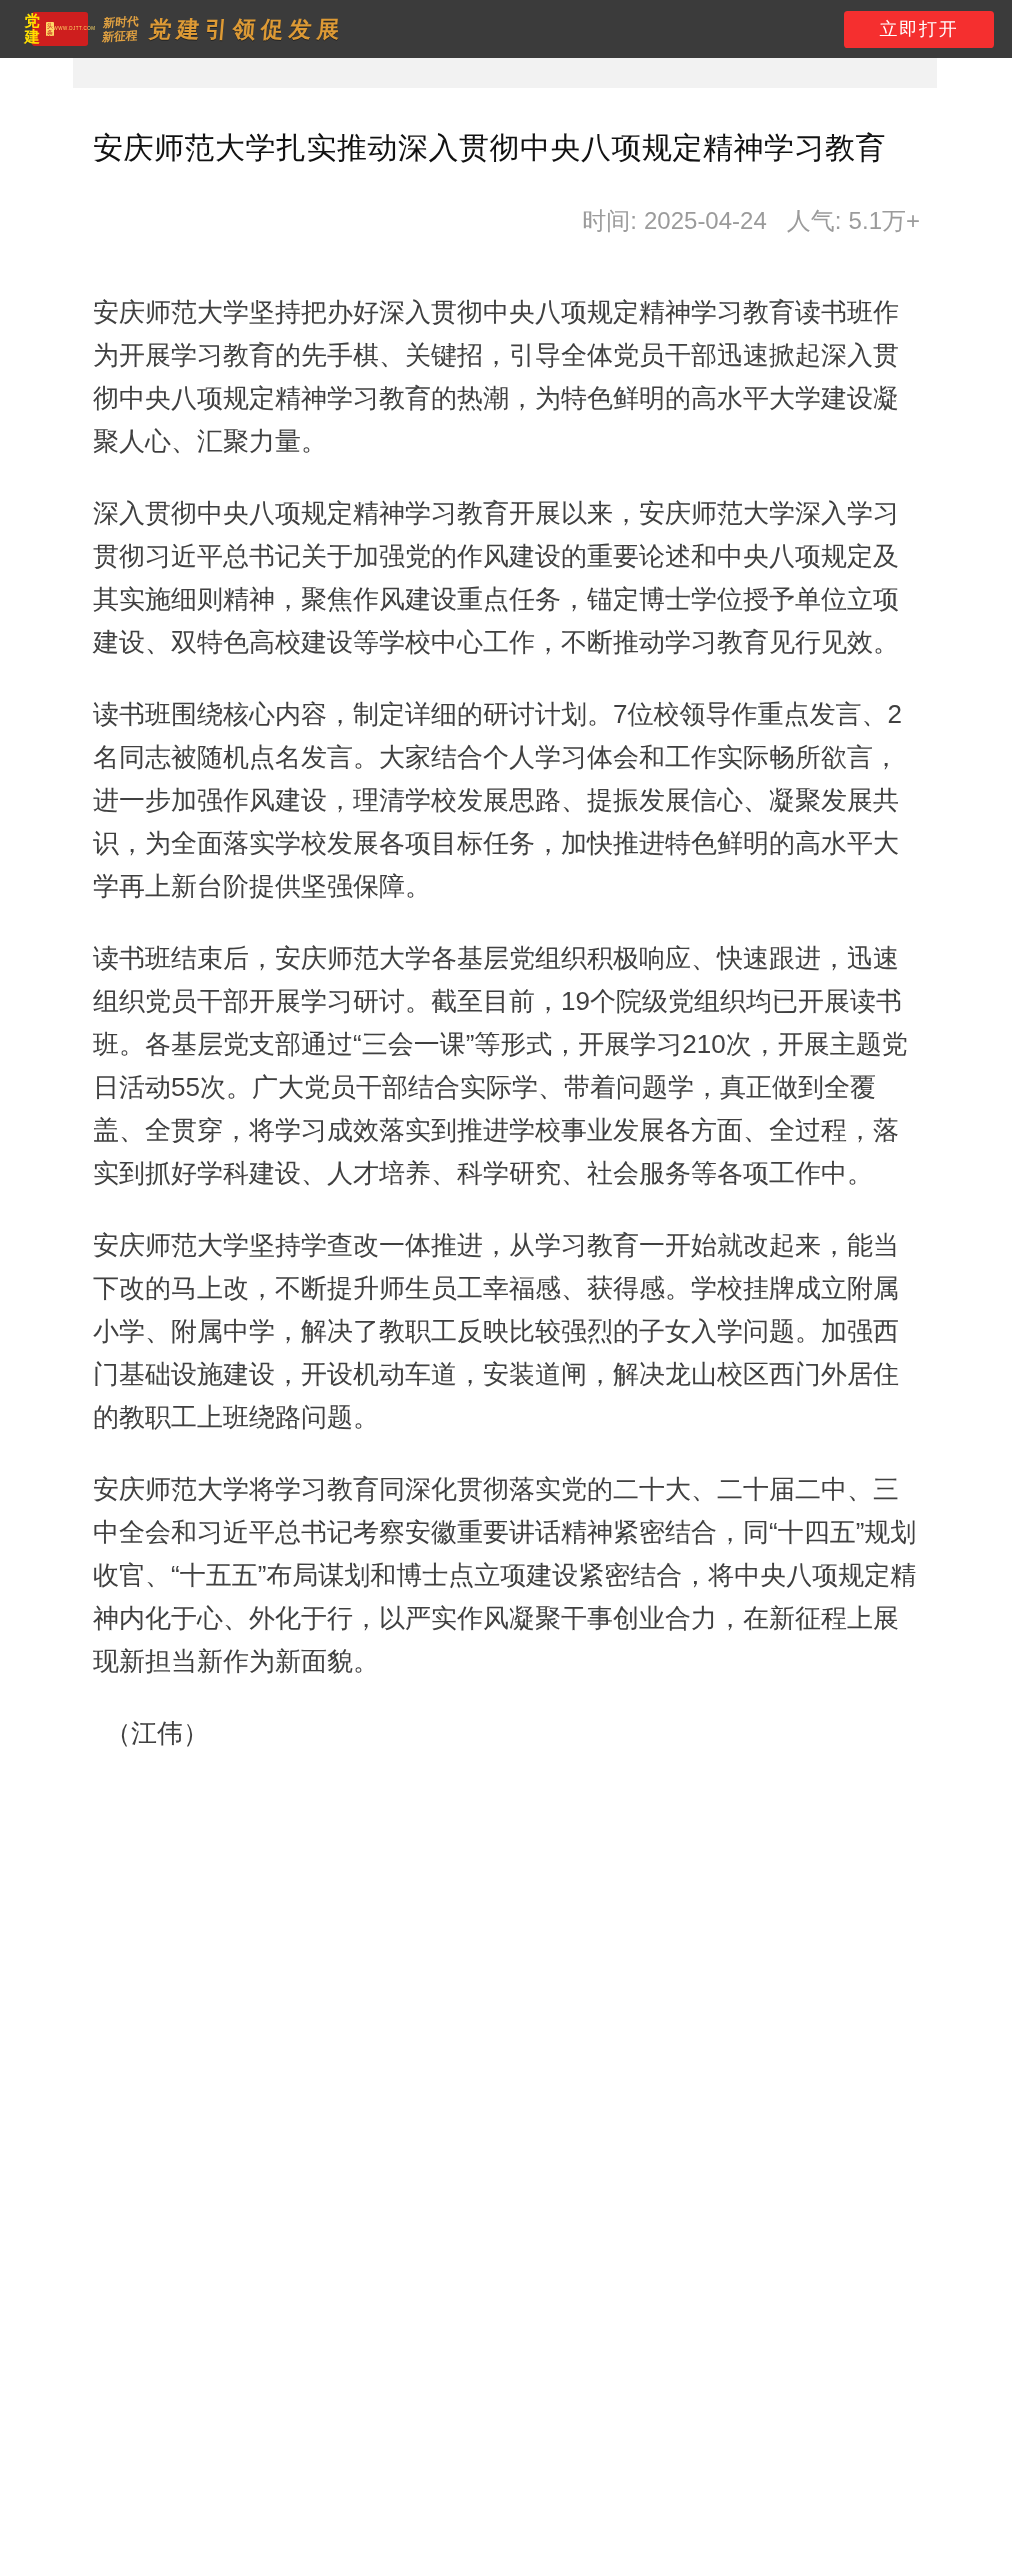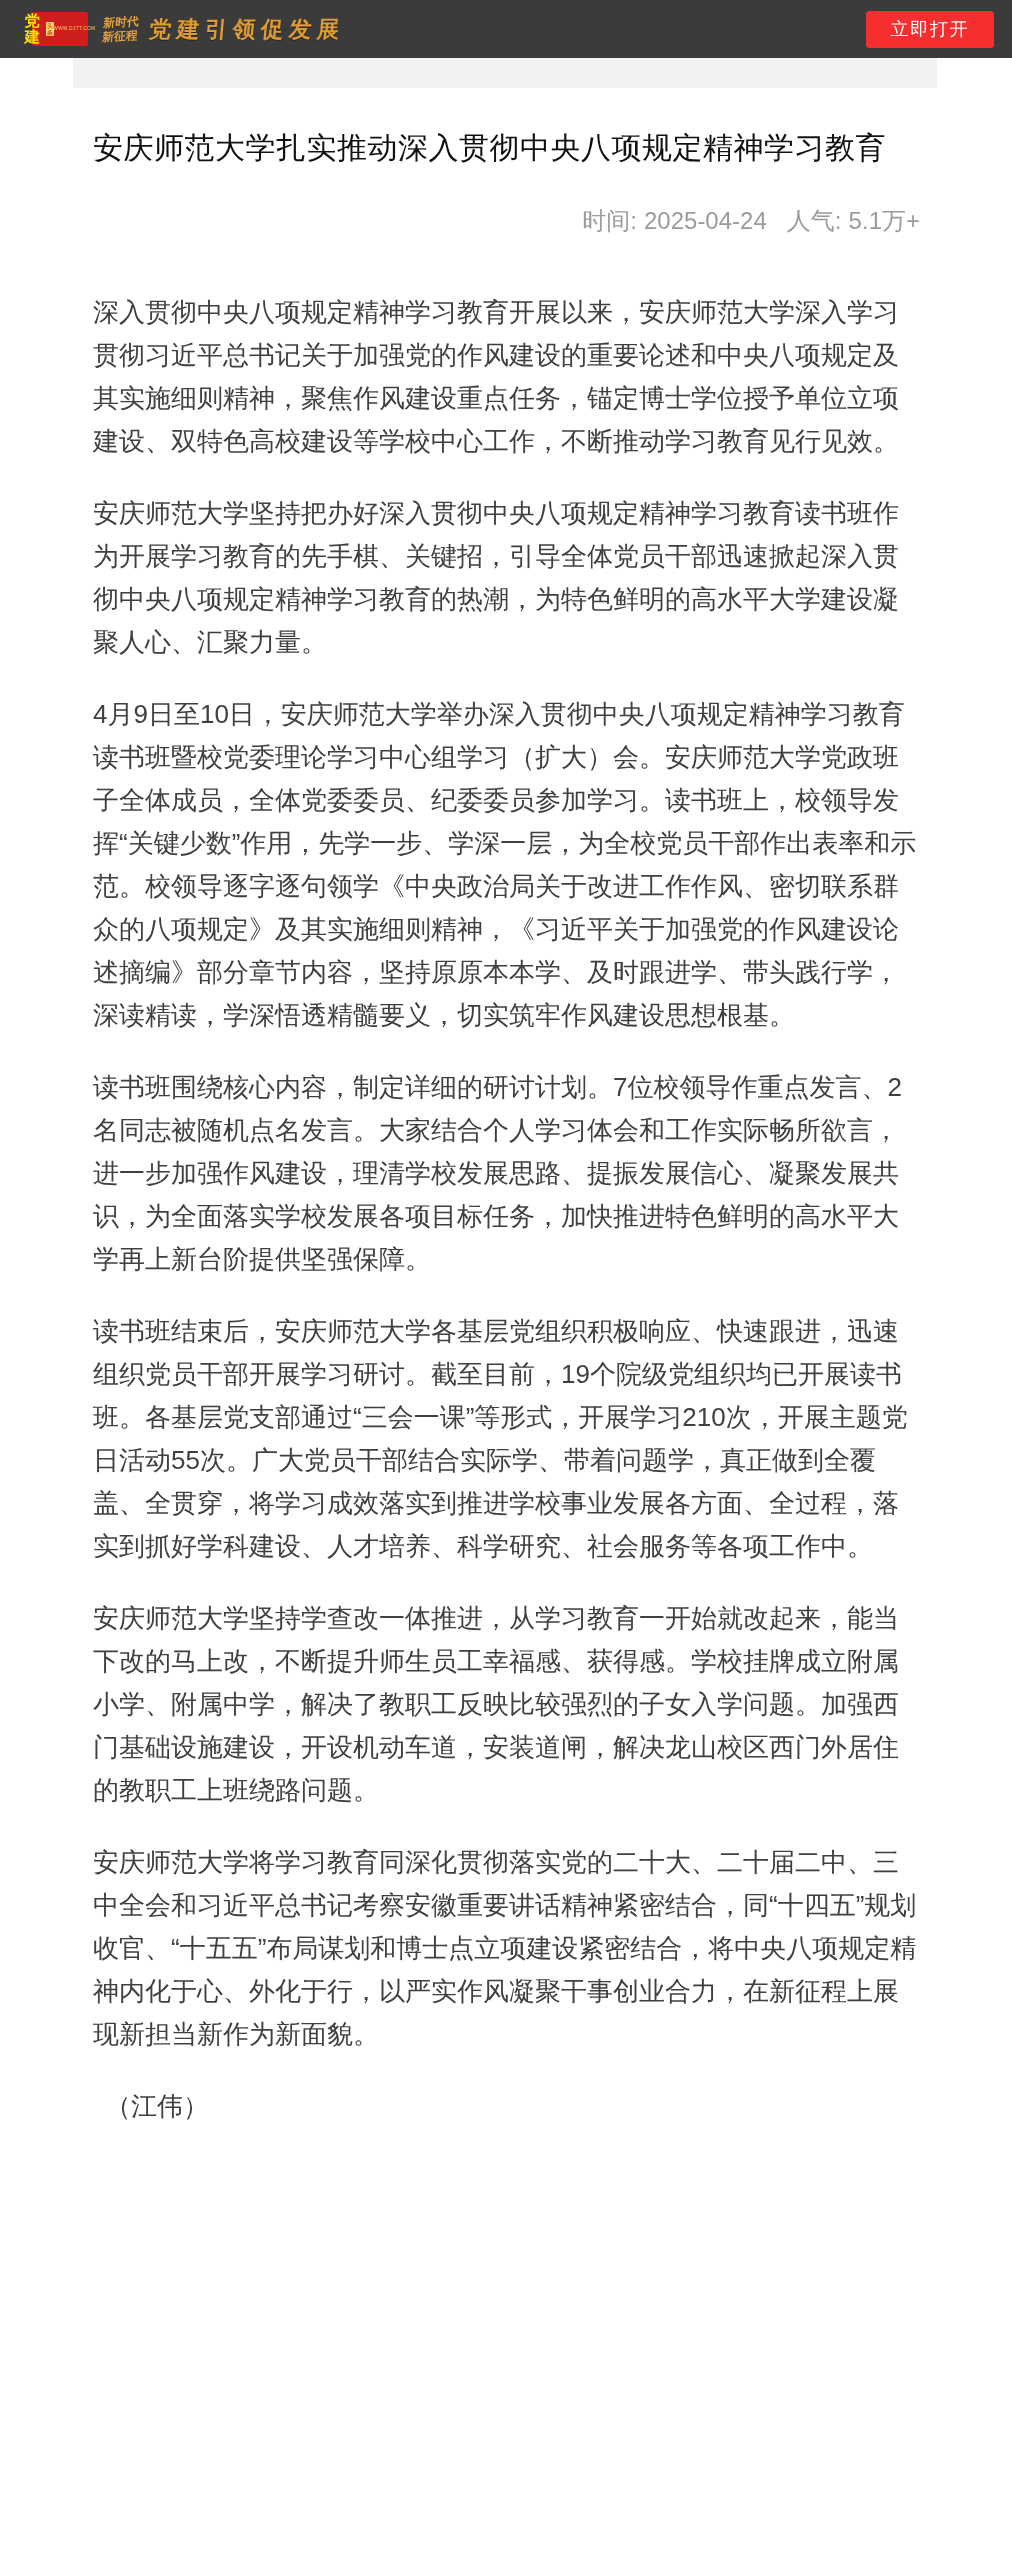--- a/index.html
+++ b/index.html
@@ -10,21 +10,21 @@
   .topbar{height:58px;background:#3b3b3b;display:flex;align-items:center;padding:0 19px 0 32px;box-sizing:border-box;}
   .logo{width:56px;height:34px;background:#ce1e1e;border-radius:2.7px;display:flex;flex-direction:row;align-items:center;justify-content:center;cursor:pointer;flex:0 0 auto;}
   .logo-row{display:flex;align-items:center;}
   .logo-main{color:#ffdf00;font-weight:bold;font-size:15.4px;letter-spacing:0.9px;line-height:16.3px;}
   .logo-badge{width:11px;height:14.5px;margin-left:1.8px;background:#ffd966;color:#c41414;font-size:6.3px;line-height:7.2px;display:flex;align-items:center;justify-content:center;border-radius:0.9px;}
   .logo-badge span{display:block;width:7.2px;text-align:center;}
   .logo-url{color:#ffd966;font-size:4.5px;letter-spacing:0.5px;line-height:6.3px;white-space:nowrap;}
   .slogan{display:flex;align-items:center;margin-left:14.5px;color:#d9963a;}
   .slogan-small{font-size:11.7px;font-weight:bold;line-height:13.6px;margin-right:11px;transform:skewX(-8deg) rotate(-3deg);color:#dfa041;}
   .slogan-large{font-size:22.6px;font-weight:bold;letter-spacing:5.4px;transform:skewX(-5deg);color:#dd9a35;text-shadow:0 0.9px 0 rgba(0,0,0,.4);}
-  .open-btn{margin-left:auto;width:128px;height:37px;background:#f52f2f;color:#ffffff;font-size:18px;letter-spacing:1.8px;border:none;border-radius:3.6px;cursor:pointer;font-family:inherit;}
+  .open-btn{margin-left:auto;width:150px;height:37px;background:#f52f2f;color:#ffffff;font-size:18px;letter-spacing:1.8px;border:none;border-radius:3.6px;cursor:pointer;font-family:inherit;}
 
   .gray-strip{width:864px;height:30px;background:#f2f2f2;margin-left:73px;}
 
   
   .article{padding:0 93px 0 93px;box-sizing:border-box;}
   .title{font-size:30px;line-height:40px;color:#111111;font-weight:400;letter-spacing:0.5px;margin:40px 0 0 0;}
   .meta{text-align:right;color:#9b9b9b;font-size:24px;line-height:25px;margin-top:40px;}
   .meta .meta-val{margin:0 20px 0 7.2px;}
   .meta .meta-val:last-child{margin-right:0;}
   .body{margin-top:58px;}
@@ -62,23 +62,22 @@
   <div class="gray-strip"></div>
 
   <main class="article">
     <h1 class="title">安庆师范大学扎实推动深入贯彻中央八项规定精神学习教育</h1>
 
     <div class="meta">
       <span class="meta-lbl">时间:</span><span class="meta-val">2025-04-24</span><span class="meta-lbl">人气:</span><span class="meta-val">5.1万+</span>
     </div>
 
     <div class="body" id="paragraphs">
+        <p class="para">安庆师范大学坚持把办好深入贯彻中央八项规定精神学习教育读书班作为开展学习教育的先手棋、关键招，引导全体党员干部迅速掀起深入贯彻中央八项规定精神学习教育的热潮，为特色鲜明的高水平大学建设凝聚人心、汇聚力量。</p>
         <p class="para">深入贯彻中央八项规定精神学习教育开展以来，安庆师范大学深入学习贯彻习近平总书记关于加强党的作风建设的重要论述和中央八项规定及其实施细则精神，聚焦作风建设重点任务，锚定博士学位授予单位立项建设、双特色高校建设等学校中心工作，不断推动学习教育见行见效。</p>
-        <p class="para">安庆师范大学坚持把办好深入贯彻中央八项规定精神学习教育读书班作为开展学习教育的先手棋、关键招，引导全体党员干部迅速掀起深入贯彻中央八项规定精神学习教育的热潮，为特色鲜明的高水平大学建设凝聚人心、汇聚力量。</p>
-        <p class="para">4月9日至10日，安庆师范大学举办深入贯彻中央八项规定精神学习教育读书班暨校党委理论学习中心组学习（扩大）会。安庆师范大学党政班子全体成员，全体党委委员、纪委委员参加学习。读书班上，校领导发挥“关键少数”作用，先学一步、学深一层，为全校党员干部作出表率和示范。校领导逐字逐句领学《中央政治局关于改进工作作风、密切联系群众的八项规定》及其实施细则精神，《习近平关于加强党的作风建设论述摘编》部分章节内容，坚持原原本本学、及时跟进学、带头践行学，深读精读，学深悟透精髓要义，切实筑牢作风建设思想根基。</p>
         <p class="para">读书班围绕核心内容，制定详细的研讨计划。7位校领导作重点发言、2名同志被随机点名发言。大家结合个人学习体会和工作实际畅所欲言，进一步加强作风建设，理清学校发展思路、提振发展信心、凝聚发展共识，为全面落实学校发展各项目标任务，加快推进特色鲜明的高水平大学再上新台阶提供坚强保障。</p>
         <p class="para">读书班结束后，安庆师范大学各基层党组织积极响应、快速跟进，迅速组织党员干部开展学习研讨。截至目前，19个院级党组织均已开展读书班。各基层党支部通过“三会一课”等形式，开展学习210次，开展主题党日活动55次。广大党员干部结合实际学、带着问题学，真正做到全覆盖、全贯穿，将学习成效落实到推进学校事业发展各方面、全过程，落实到抓好学科建设、人才培养、科学研究、社会服务等各项工作中。</p>
         <p class="para">安庆师范大学坚持学查改一体推进，从学习教育一开始就改起来，能当下改的马上改，不断提升师生员工幸福感、获得感。学校挂牌成立附属小学、附属中学，解决了教职工反映比较强烈的子女入学问题。加强西门基础设施建设，开设机动车道，安装道闸，解决龙山校区西门外居住的教职工上班绕路问题。</p>
         <p class="para">安庆师范大学将学习教育同深化贯彻落实党的二十大、二十届二中、三中全会和习近平总书记考察安徽重要讲话精神紧密结合，同“十四五”规划收官、“十五五”布局谋划和博士点立项建设紧密结合，将中央八项规定精神内化于心、外化于行，以严实作风凝聚干事创业合力，在新征程上展现新担当新作为新面貌。</p>
       </div>
 
     <p class="byline">（江伟）</p>
 
     <div class="footer">
       <div class="footer-line">

